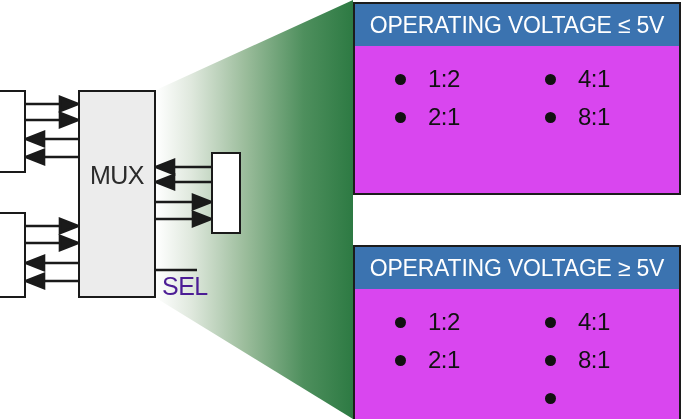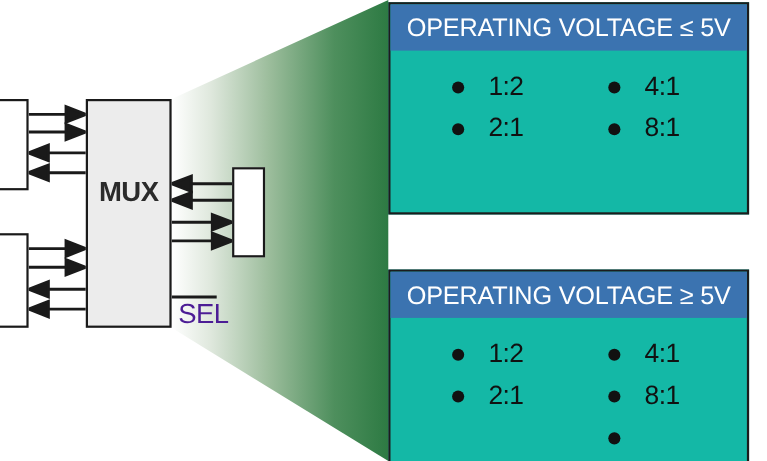--- a/index.html
+++ b/index.html
@@ -48,21 +48,20 @@
   #mux-label {
     position: absolute;
     left: 78px;
     top: 161px;
     width: 78px;
     text-align: center;
     font-size: 25px;
     color: #2b2b2b;
     letter-spacing: -0.5px;
     font-family: "Liberation Sans", sans-serif;
-    font-weight: bold;
   }
   #left-box-top {
     left: -8px;
     top: 90px;
     width: 34px;
     height: 83px;
   }
   #left-box-bottom {
     left: -8px;
     top: 212px;
@@ -89,21 +88,21 @@
     left: 0;
     top: 0;
     width: 697px;
     height: 419px;
   }
 
   
   .panel {
     position: absolute;
     box-sizing: border-box;
-    background: #14b8a6;
+    background: #d946ef;
     border: 2px solid #1c1c1c;
     left: 353px;
     width: 328px;
   }
   #panel-1 { top: 2px;   height: 193px; }
   #panel-2 { top: 223px; height: 192px; margin-top: 22px; }
 
   .panel-header {
     box-sizing: border-box;
     height: 42px;
@@ -112,21 +111,21 @@
     display: flex;
     align-items: center;
     justify-content: center;
     font-size: 23px;
     letter-spacing: -0.2px;
     white-space: nowrap;
     font-family: "Liberation Sans", sans-serif;
   }
   .panel-body {
     display: flex;
-    padding: 14px 0 0 16px;
+    padding: 14px 0 0 0;
   }
   .col {
     width: 50%;
     box-sizing: border-box;
   }
   .col-left  { padding-left: 40px; }
   .col-right { padding-left: 28px; }
 
   .item {
     display: flex;

